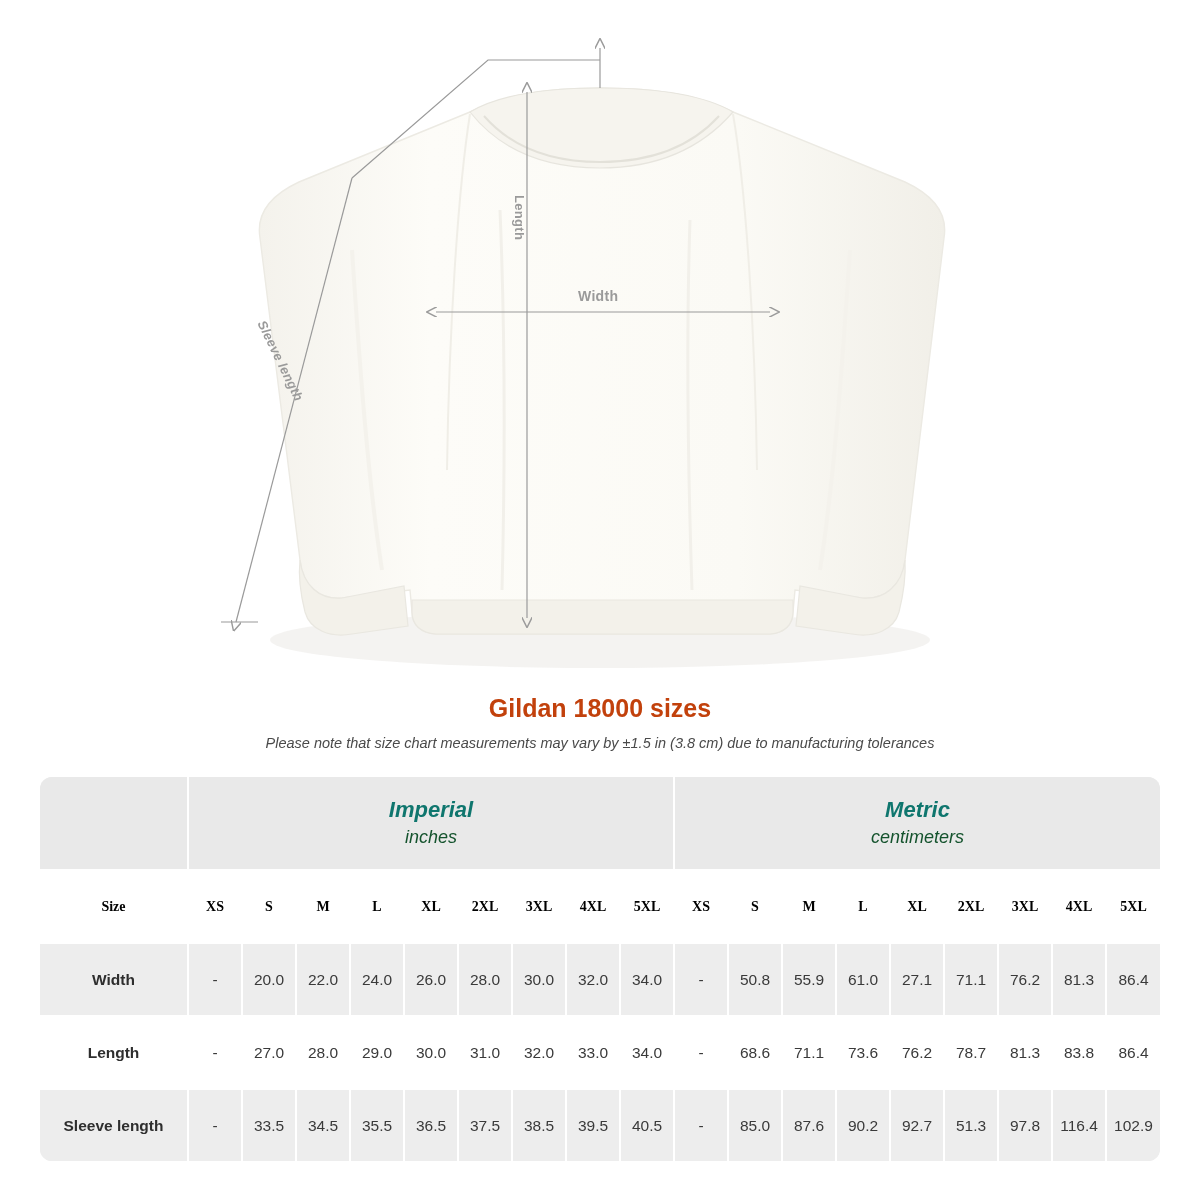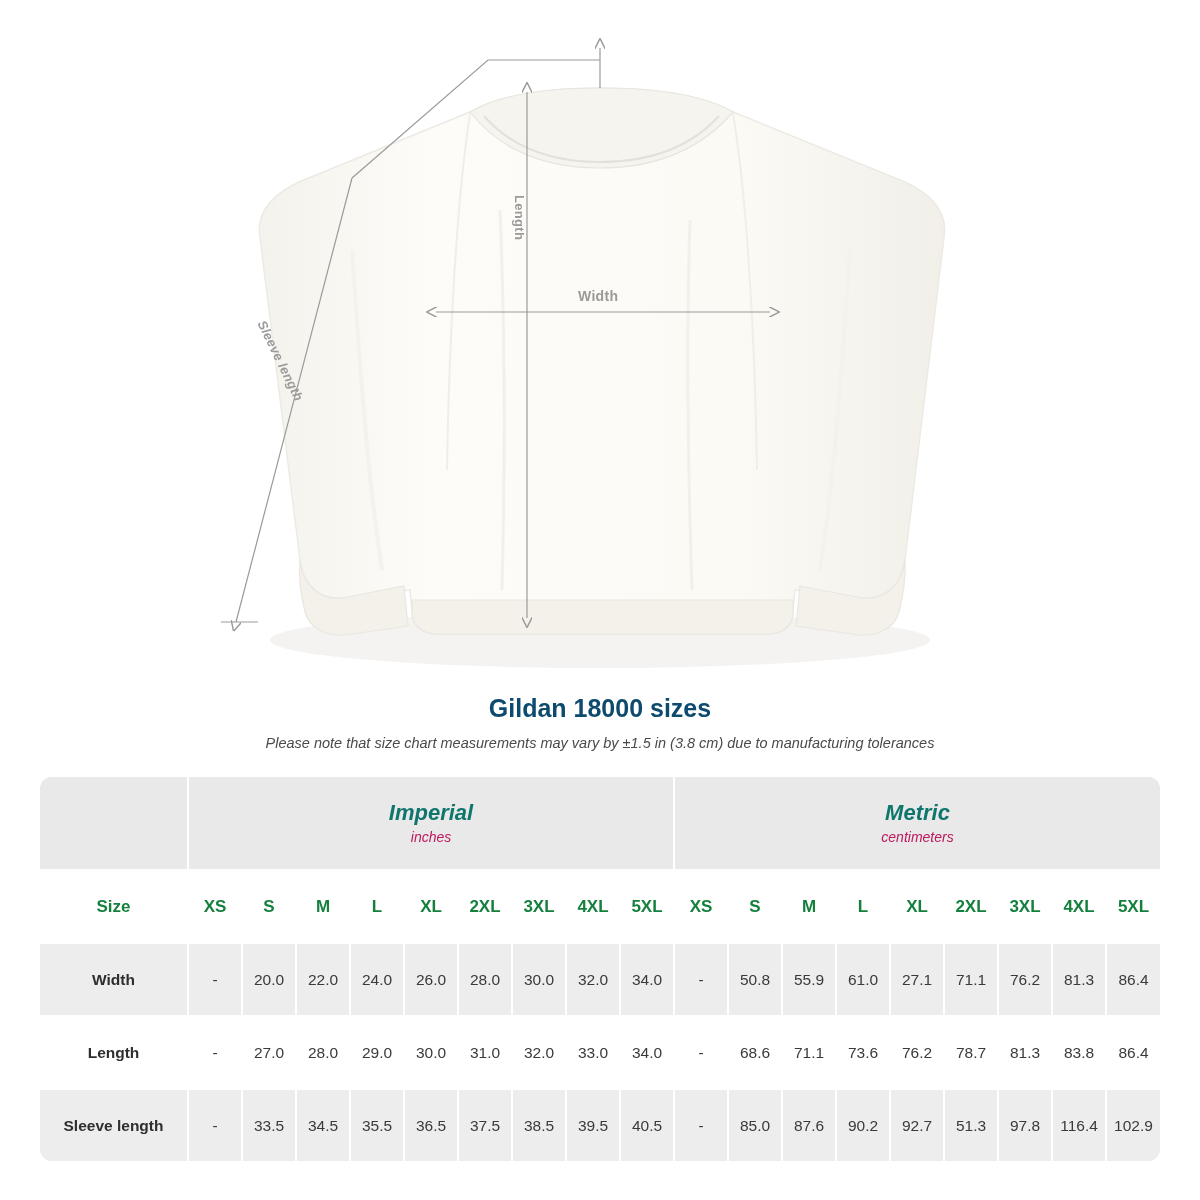--- a/index.html
+++ b/index.html
@@ -62,21 +62,21 @@
 
   
   .title-block {
     width: 1200px;
     text-align: center;
     padding-top: 4px;
   }
   .chart-title {
     font-size: 25px;
     font-weight: bold;
-    color: #0c4a6e;
+    color: #c2410c;
     margin: 0 0 12px 0;
   }
   .chart-note {
     font-size: 14.5px;
     font-style: italic;
     color: #4a4a4a;
     margin: 11px;
   }
 
   
@@ -100,42 +100,43 @@
     text-align: center;
   }
   .unit-name {
     font-size: 22px;
     font-weight: bold;
     font-style: italic;
     color: #0f766e;
     line-height: 1.1;
   }
   .unit-sub {
-    font-size: 14px;
+    font-size: 18px;
     font-style: italic;
-    color: #be185d;
+    color: #14532d;
     padding-top: 4px;
   }
 
   tbody tr td {
     height: 69px;
     text-align: center;
     font-size: 15.5px;
     color: #3a3a3a;
     border-right: 2px solid #ffffff;
     border-bottom: 2px solid #ffffff;
   }
   tbody tr td:last-child { border-right: none; text-align: center; }
   tbody tr:last-child td { border-bottom: none; }
 
   tr.head-row td {
     background: #ffffff;
     font-weight: bold;
-    font-size: 17px;
-    color: #15803d;
+    font-size: 14px;
+    color: #000000;
+    font-family: Liberation Serif, serif;
   }
   tr.row-a td { background: #ededed; }
   tr.row-b td { background: #ffffff; }
 
   td.rowlabel {
     font-weight: bold;
     font-size: 15.5px;
     color: #2e2e2e;
   }
   tr.head-row td.rowlabel { background: #ffffff; }

